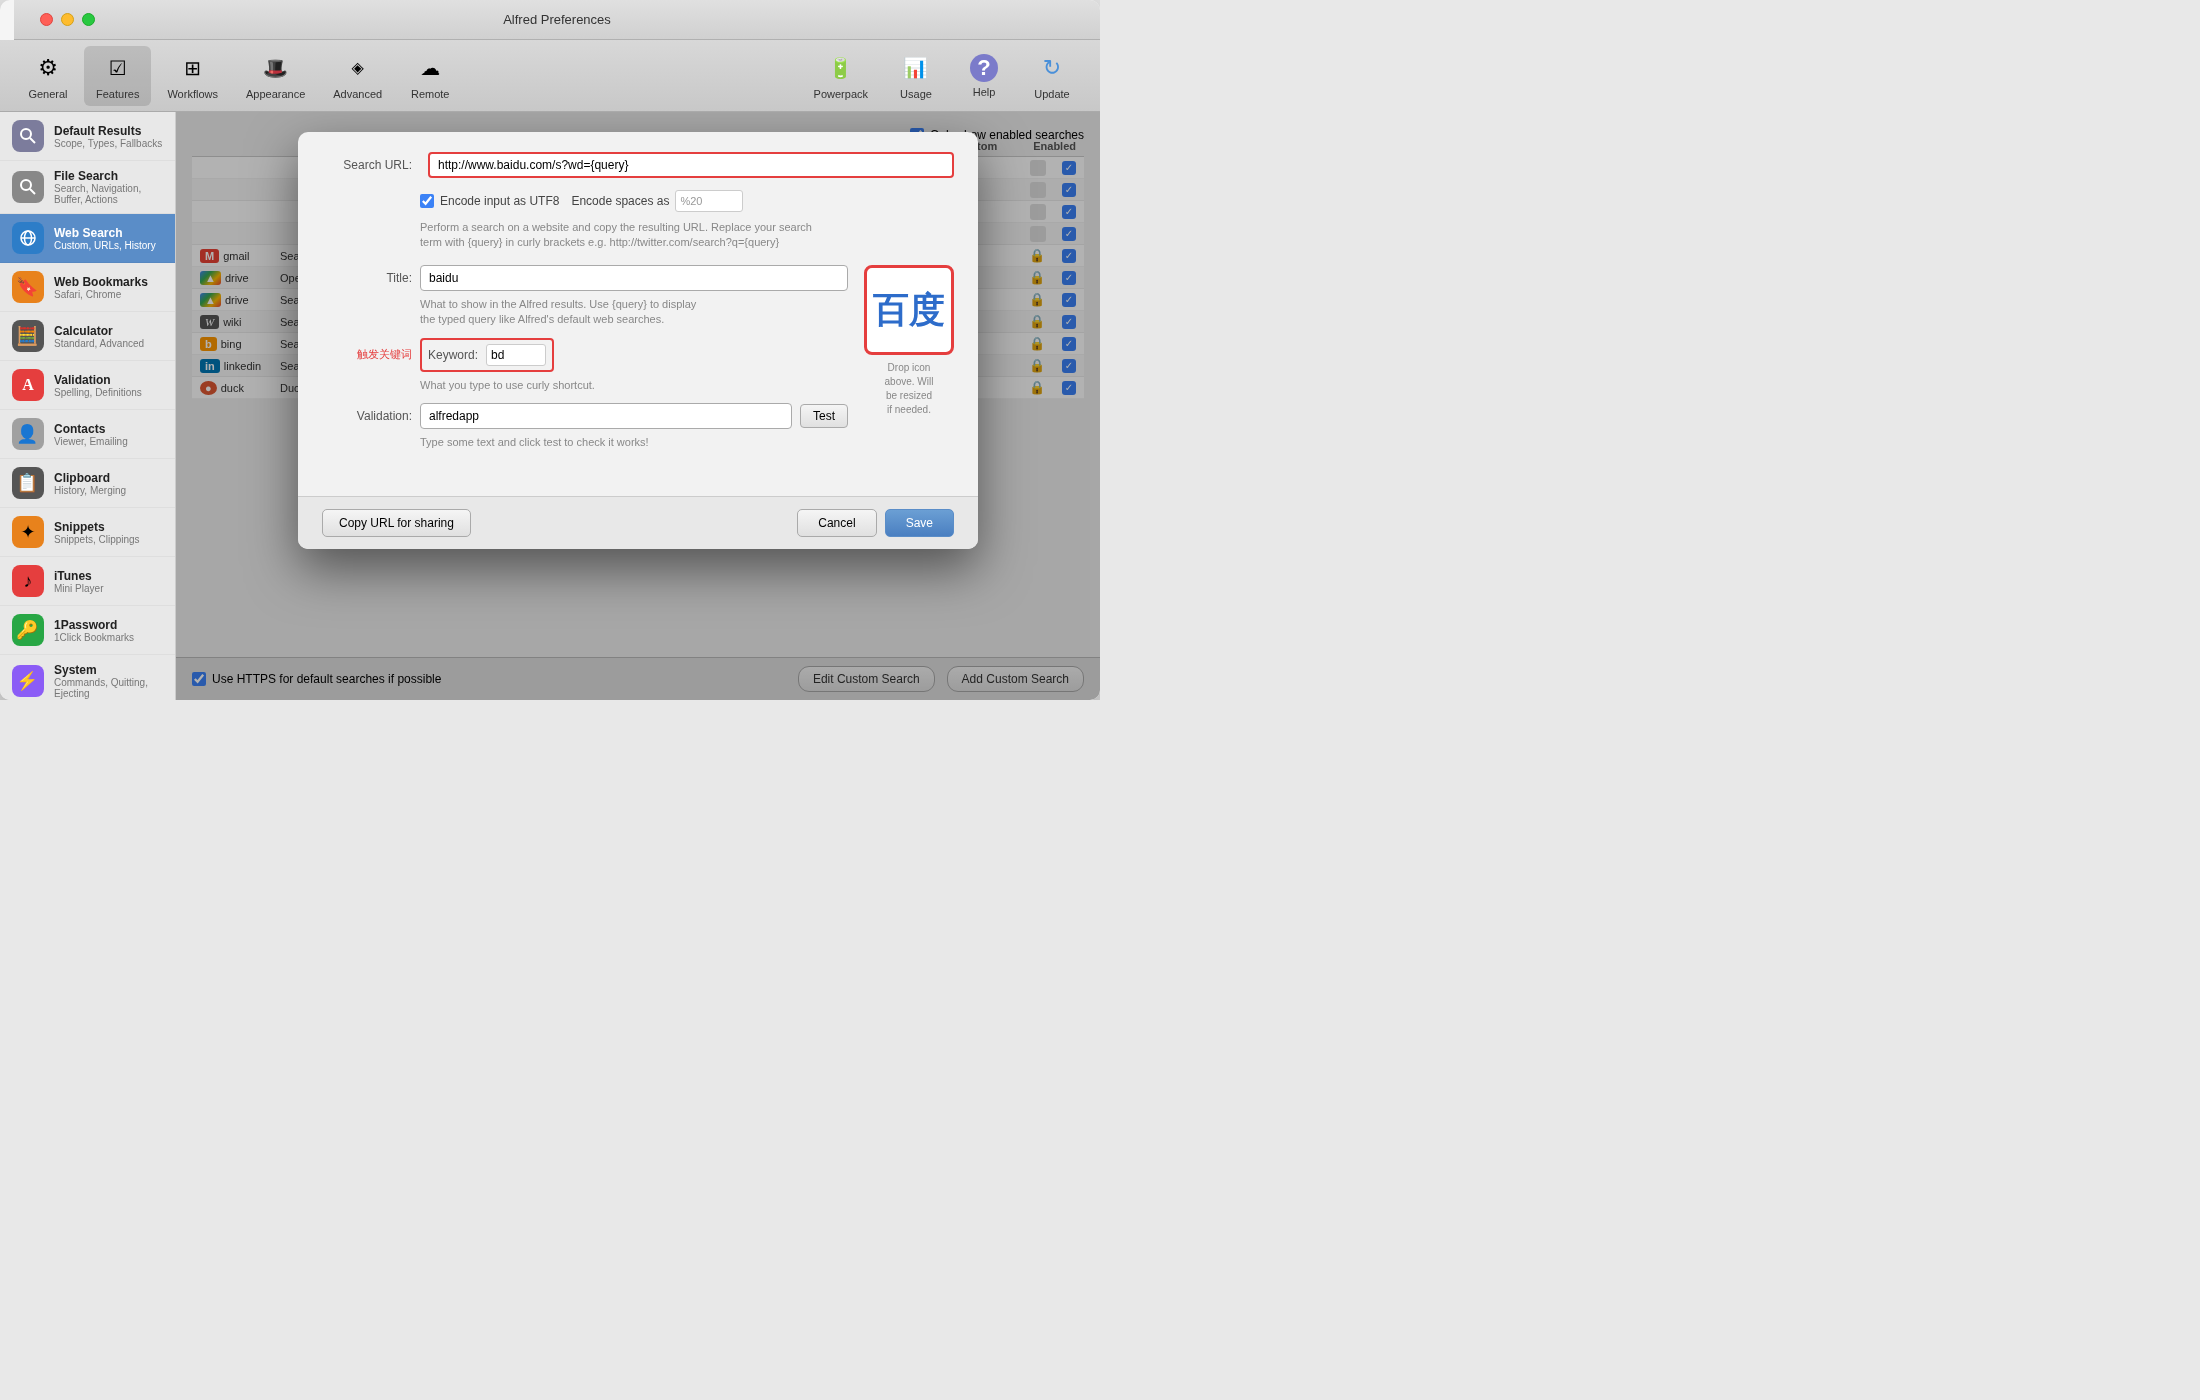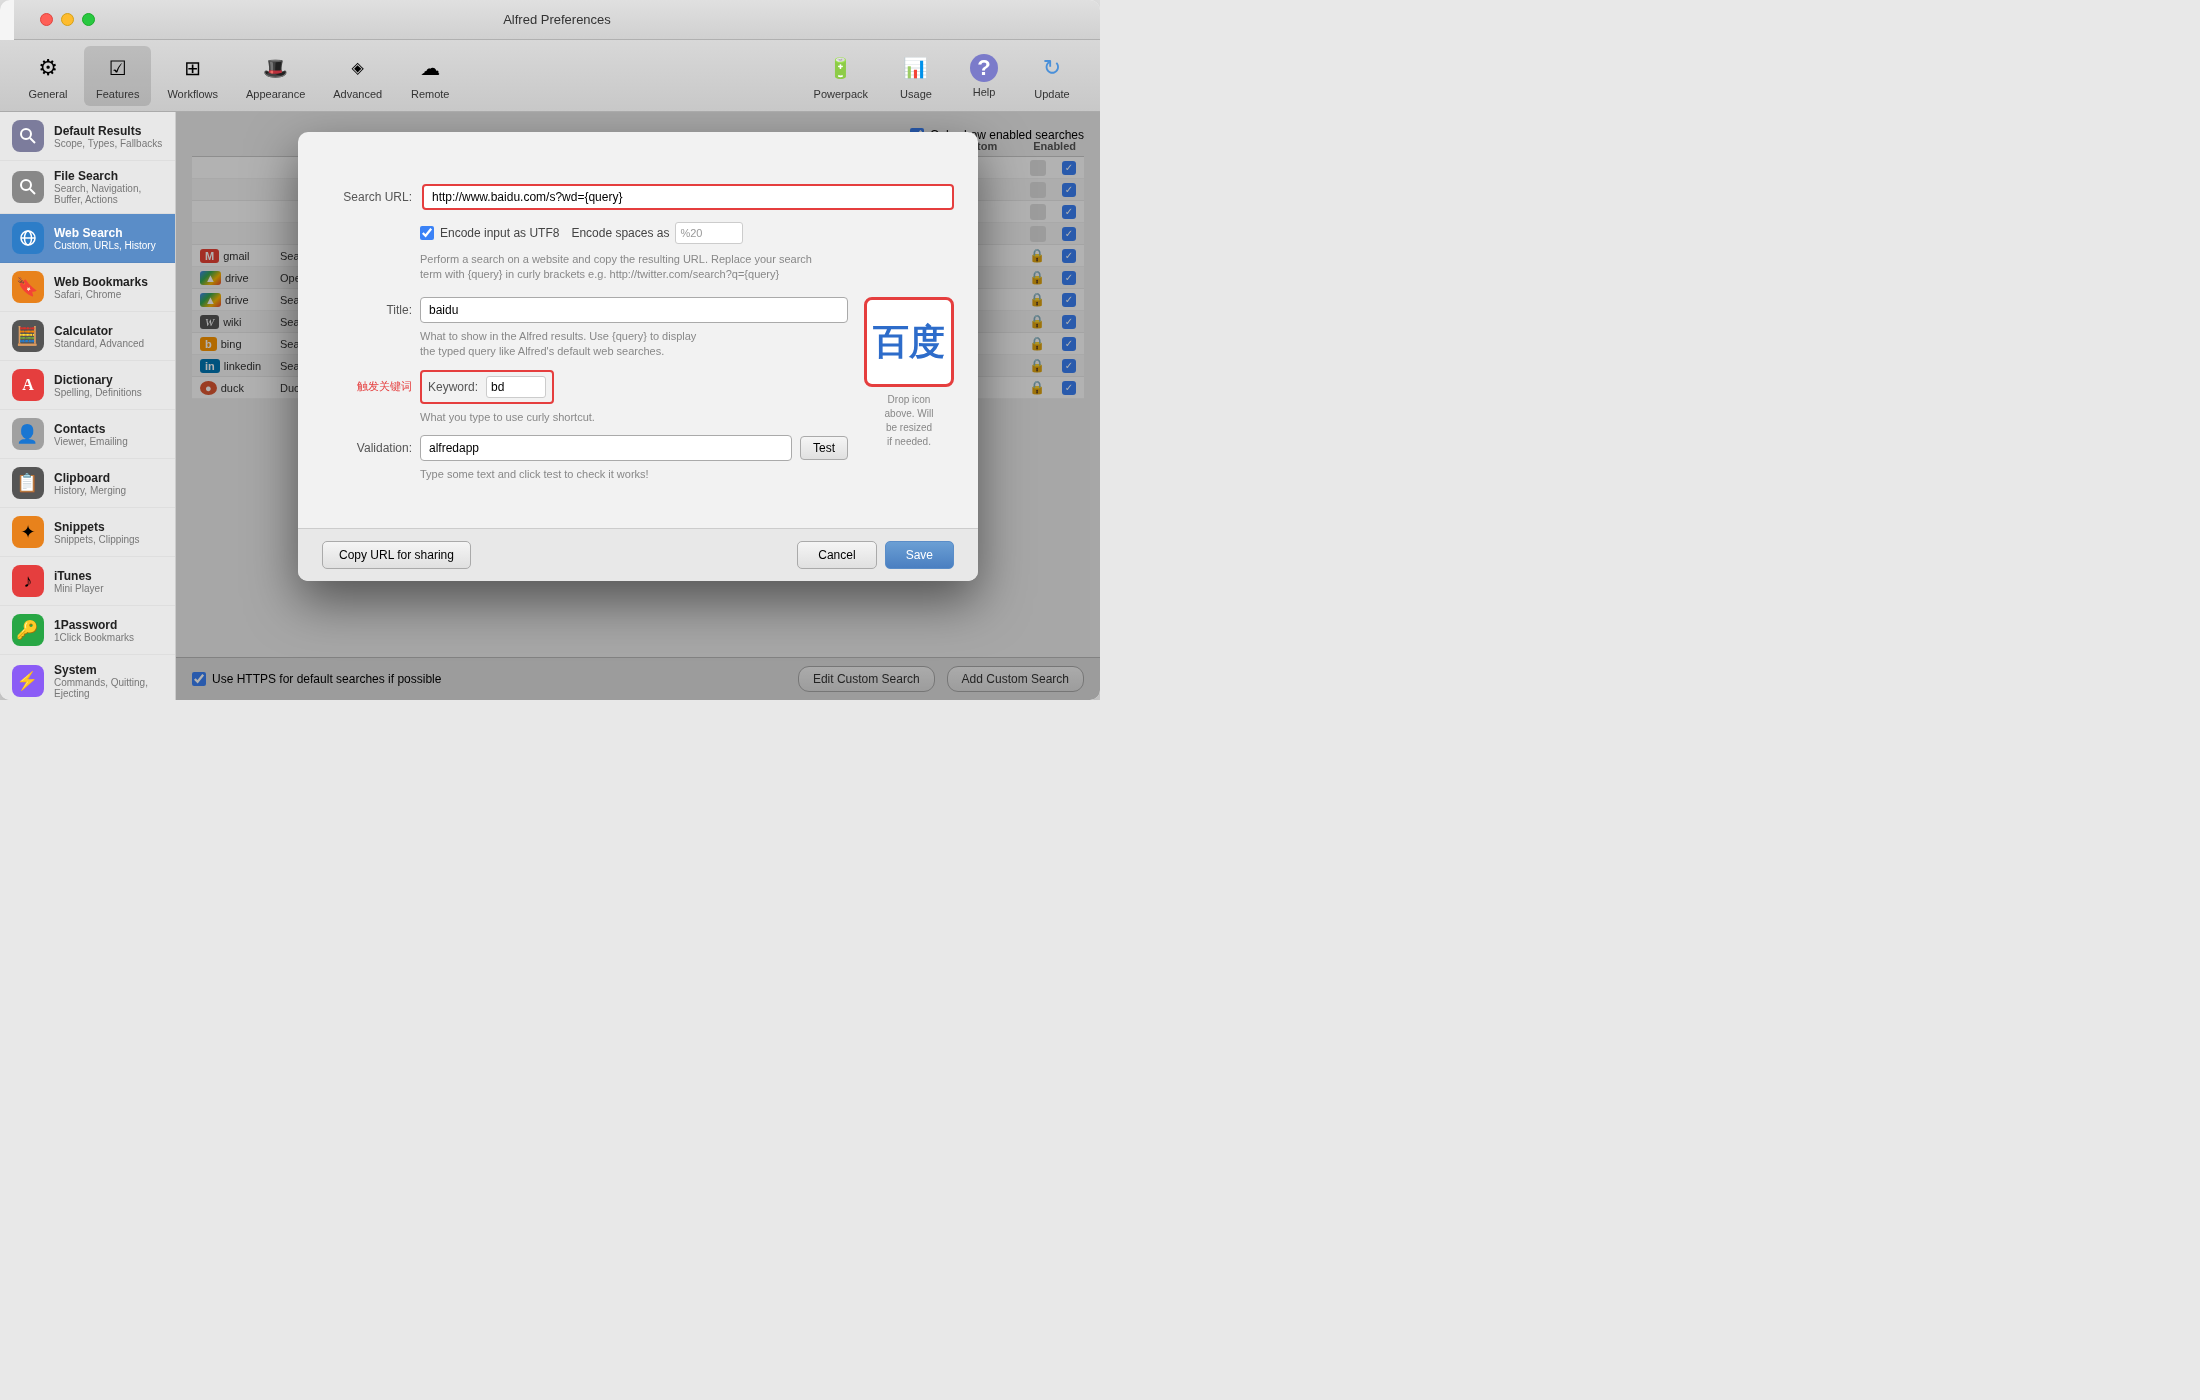--- a/index.html
+++ b/index.html
@@ -223,22 +223,21 @@
       box-shadow: 0 20px 50px rgba(0,0,0,0.5);
       overflow: hidden;
     }
     .modal-body {
       padding: 20px 24px;
     }
     .modal-row {
       display: flex;
       align-items: center;
       margin-bottom: 12px;
-      gap: 10px;
-      margin-top: 32px;
+      gap: 16px;
     }
     .modal-label {
       width: 90px;
       text-align: right;
       font-size: 12px;
       color: #555;
       flex-shrink: 0;
     }
     .modal-input {
       flex: 1;
@@ -479,21 +478,21 @@
       <div class="sidebar-item">
         <div class="sidebar-icon" style="background:#555;">🧮</div>
         <div class="sidebar-text">
           <span class="sidebar-item-title">Calculator</span>
           <span class="sidebar-item-subtitle">Standard, Advanced</span>
         </div>
       </div>
       <div class="sidebar-item">
         <div class="sidebar-icon" style="background:#e53e3e; font-size:16px; font-weight:bold; color:white; font-family:serif;">A</div>
         <div class="sidebar-text">
-          <span class="sidebar-item-title">Dictionary</span>
+          <span class="sidebar-item-title">Validation</span>
           <span class="sidebar-item-subtitle">Spelling, Definitions</span>
         </div>
       </div>
       <div class="sidebar-item">
         <div class="sidebar-icon" style="background:#a0a0a0;">👤</div>
         <div class="sidebar-text">
           <span class="sidebar-item-title">Contacts</span>
           <span class="sidebar-item-subtitle">Viewer, Emailing</span>
         </div>
       </div>

